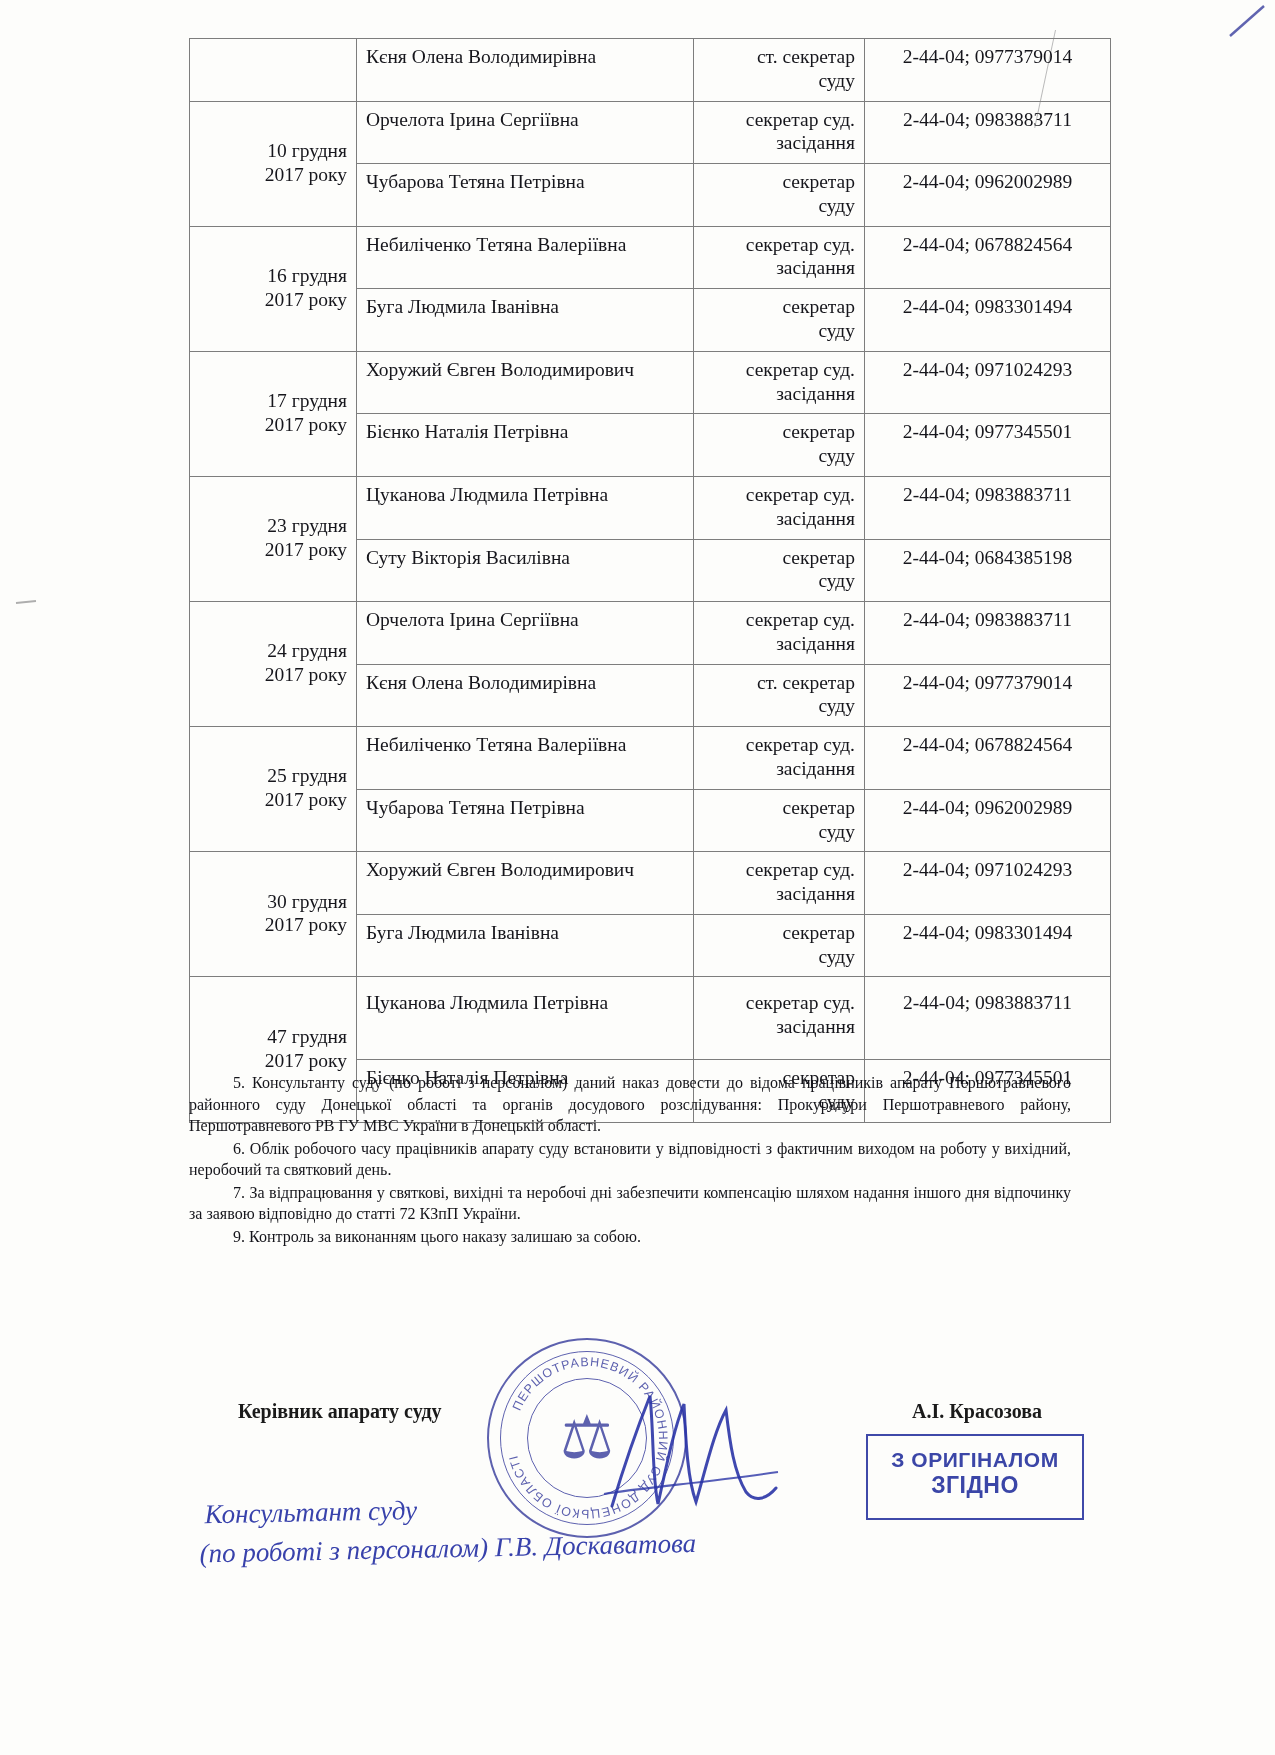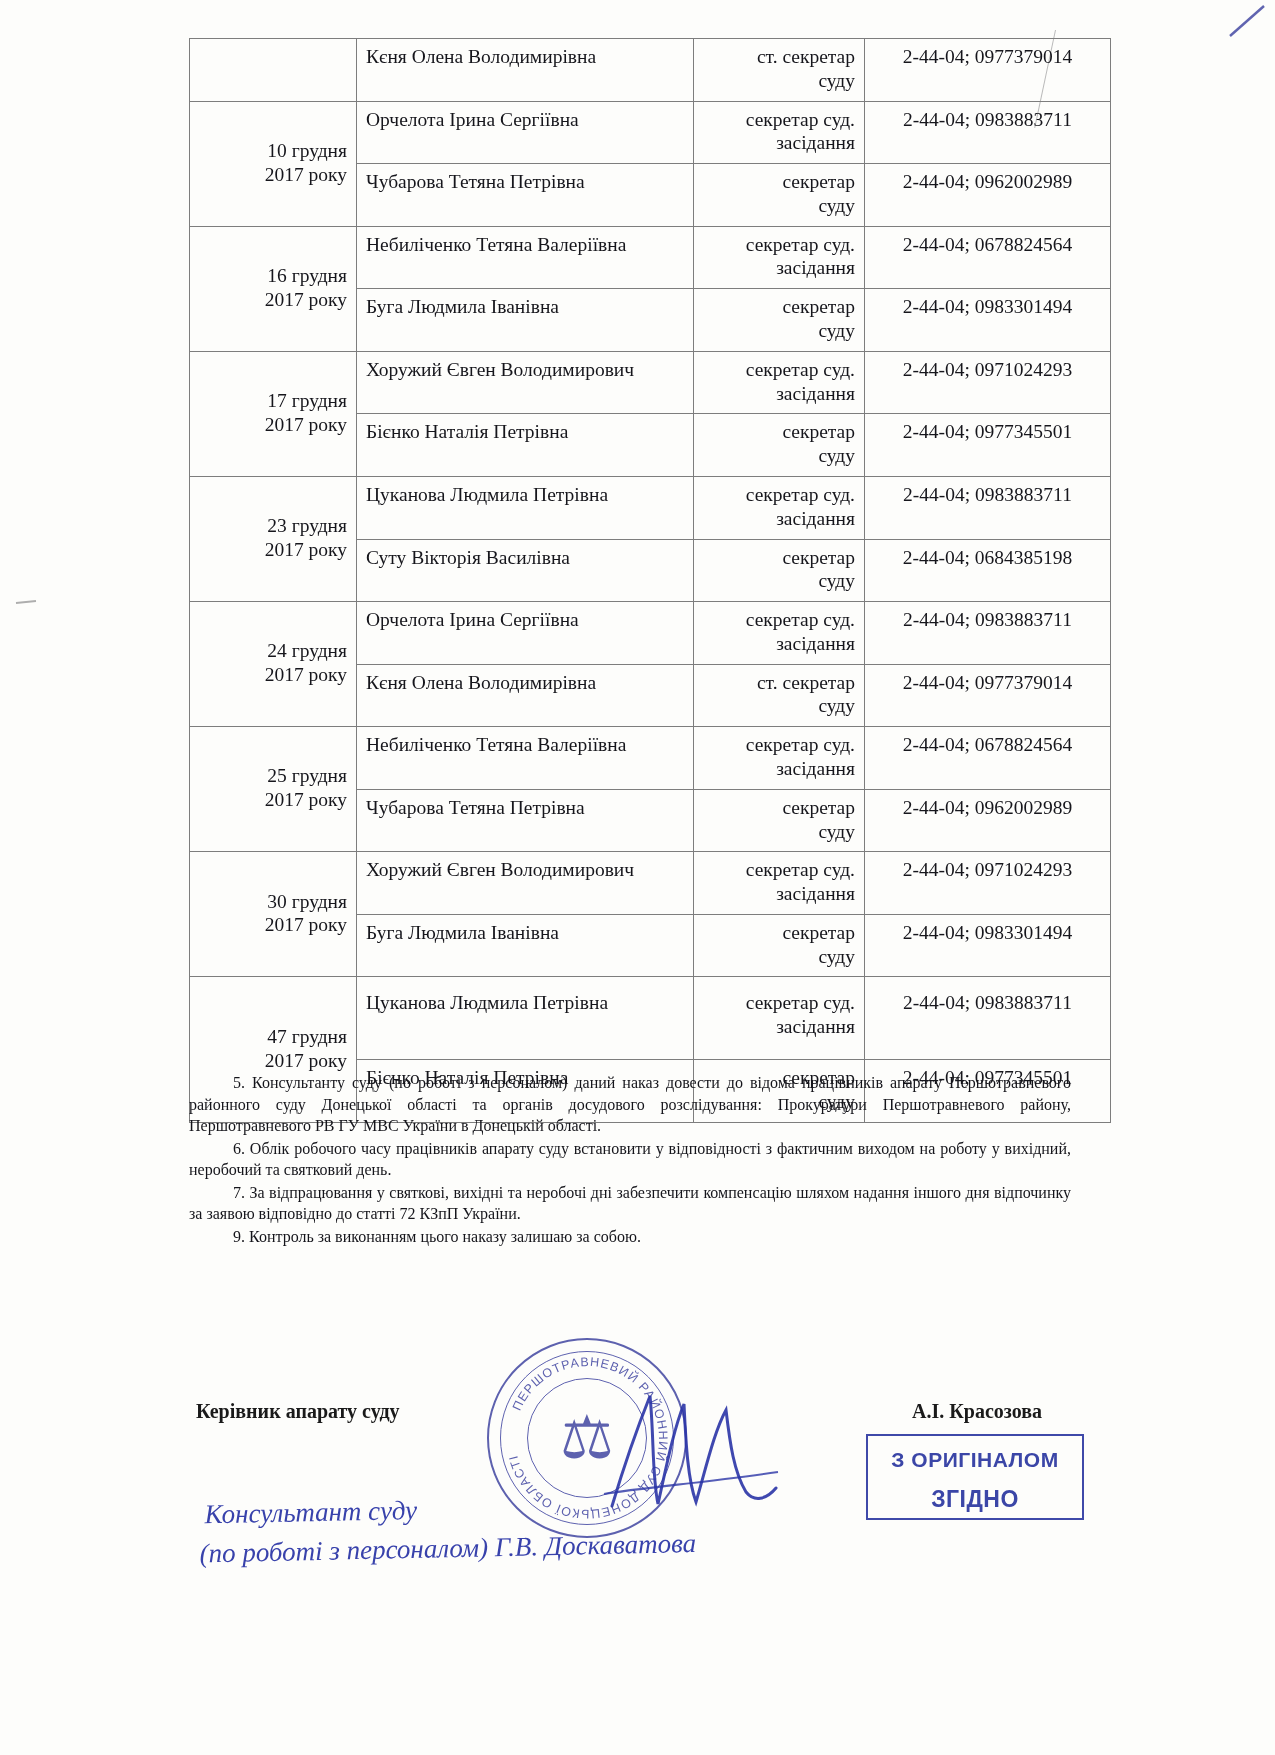--- a/index.html
+++ b/index.html
@@ -64,21 +64,21 @@
   .sign-row {
     position: absolute;
     left: 196px;
     top: 1400px;
     width: 846px;
     display: flex;
     justify-content: space-between;
     align-items: baseline;
     font-size: 20px;
   }
-  .sign-left { font-weight: bold; }
+  .sign-left { font-weight: bold; margin-left: 42px; }
   .sign-right { font-weight: bold; }
 
   
   .stamp {
     position: absolute;
     left: 487px;
     top: 1338px;
     width: 196px;
     height: 196px;
     border-radius: 50%;
@@ -131,21 +131,21 @@
     font-family: "Liberation Sans", sans-serif;
     font-weight: bold;
     font-size: 21px;
     letter-spacing: .5px;
     text-align: center;
     line-height: 1.15;
     padding-top: 12px;
     box-sizing: border-box;
     opacity: .92;
   }
-  .orig-stamp .l2 { display: block; font-size: 23px; margin-top: 14px; }
+  .orig-stamp .l2 { display: block; font-size: 23px; margin-top: 0; }
 
   
   .handwriting {
     position: absolute;
     left: 205px;
     top: 1488px;
     width: 700px;
     color: #2a34a6;
     font-family: "Liberation Serif", serif;
     font-style: italic;

